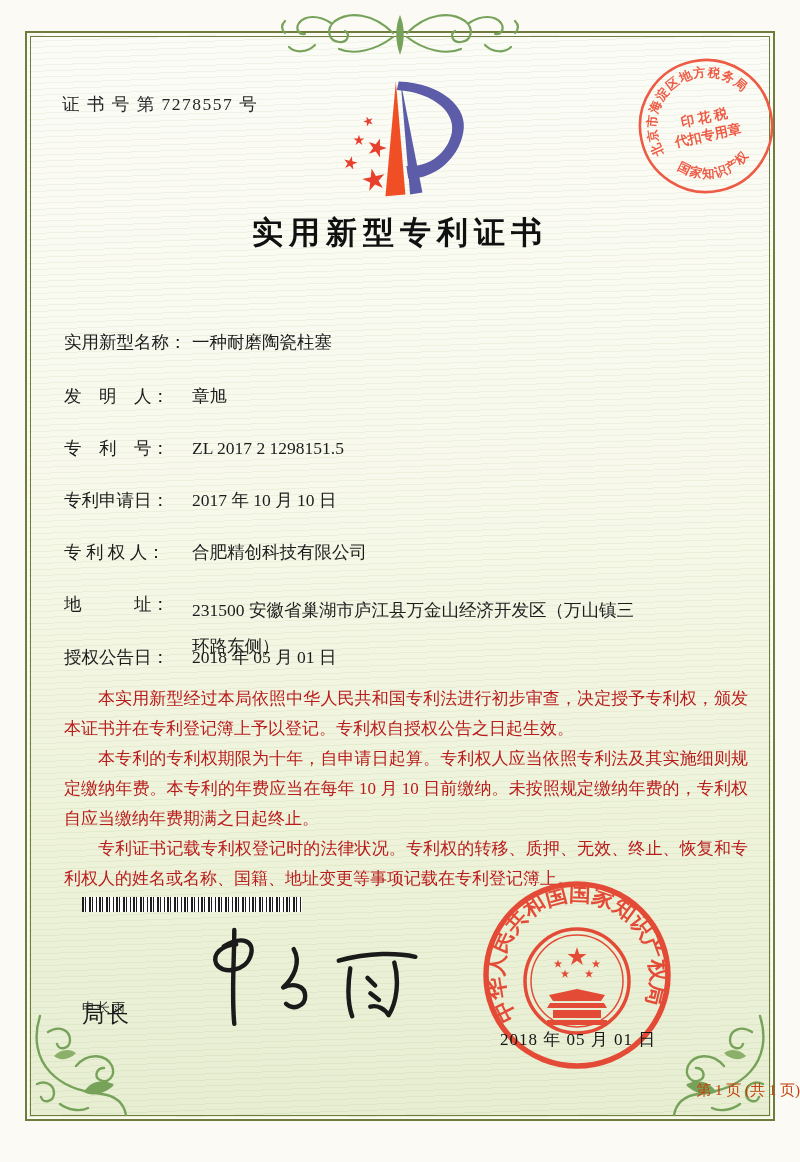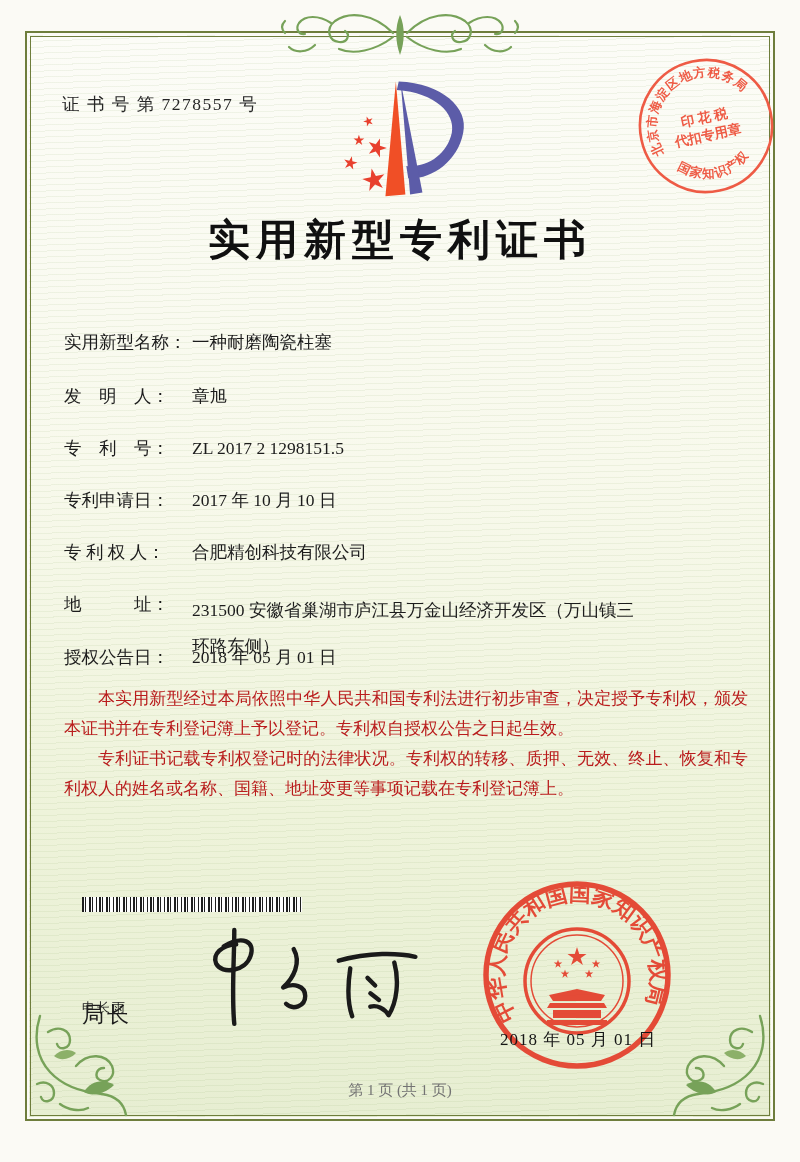--- a/index.html
+++ b/index.html
@@ -26,21 +26,21 @@
   .orn-top { left:50%; top:7px; transform:translateX(-50%); }
   .orn-bl { left:26px; top:1012px; }
   .orn-br { right:26px; top:1012px; transform:scaleX(-1); }
 
   .cert-no { position:absolute; left:62px; top:92px; font-size:17.5px; letter-spacing:1.5px; color:#262626; }
   .logo { position:absolute; left:336px; top:74px; }
   .tax-stamp { position:absolute; left:628px; top:48px; }
 
   .title {
     position:absolute; left:0; top:212px; width:100%;
-    text-align:center; font-size:42px; font-weight:700; letter-spacing:6px; color:#101010;
+    text-align:center; font-size:31px; font-weight:700; letter-spacing:6px; color:#101010;
   }
 
   .f-row { position:absolute; left:64px; font-size:17.5px; white-space:nowrap; }
   .f-label { display:inline-block; width:128px; }
   .f-value { }
   .f-value-wrap { display:inline-block; vertical-align:top; white-space:normal; width:446px; line-height:36px; }
   .f-pair2 { position:absolute; left:450px; top:0; }
   .f-pair2 .f-label { width:auto; margin-right:6px; }
 
   .body-text {
@@ -54,21 +54,21 @@
     background:repeating-linear-gradient(90deg,
       #1d1d1d 0 2px, #fdfdfd 2px 3px, #1d1d1d 3px 4px, #fdfdfd 4px 7px,
       #1d1d1d 7px 9px, #fdfdfd 9px 10px, #1d1d1d 10px 11px, #fdfdfd 11px 14px,
       #1d1d1d 14px 15px, #fdfdfd 15px 17px);
   }
   .director-label { position:absolute; left:82px; top:1000px; font-size:22px; letter-spacing:3px; }
   .director-name  { position:absolute; left:82px; top:999px; font-size:13px; letter-spacing:2px; }
   .signature { position:absolute; left:195px; top:918px; }
   .main-seal { position:absolute; left:477px; top:875px; }
   .seal-date { position:absolute; left:500px; top:1028px; font-size:17px; letter-spacing:1px; color:#151515; }
-  .footer { position:absolute; left:0; top:1081px; width:100%; text-align:center; font-size:15px; color:#737373; }
+  .footer { position:absolute; left:0; top:1081px; width:100%; text-align:right; font-size:15px; color:#c2410c; }
 </style>
 </head>
 <body>
 
 <div class="page">
 
   <div class="inner-bg"></div>
   <div class="border-frame"></div>
 
   <svg width="0" height="0" style="position:absolute">
@@ -166,20 +166,21 @@
   </div>
   <div class="f-row" style="top:592px">
     <span class="f-label" style="vertical-align:top">地　　　址：</span><span class="f-value f-value-wrap">231500 安徽省巢湖市庐江县万金山经济开发区（万山镇三环路东侧）</span>
   </div>
   <div class="f-row" style="top:645px; right:64px">
     <span class="f-label">授权公告日：</span><span class="f-value">2018 年 05 月 01 日</span>
   </div>
 
   <div class="body-text">
     <p>本实用新型经过本局依照中华人民共和国专利法进行初步审查，决定授予专利权，颁发本证书并在专利登记簿上予以登记。专利权自授权公告之日起生效。</p>
+    <p>本专利的专利权期限为十年，自申请日起算。专利权人应当依照专利法及其实施细则规定缴纳年费。本专利的年费应当在每年 10 月 10 日前缴纳。未按照规定缴纳年费的，专利权自应当缴纳年费期满之日起终止。</p>
     <p>专利证书记载专利权登记时的法律状况。专利权的转移、质押、无效、终止、恢复和专利权人的姓名或名称、国籍、地址变更等事项记载在专利登记簿上。</p>
   </div>
 
   <div class="barcode"></div>
 
   <div class="director-label">局长</div>
   <div class="director-name">申长雨</div>
 
   <svg class="signature" width="230" height="115" viewBox="0 0 240 115">
     <g fill="none" stroke="#1a1a1a" stroke-width="4.6" stroke-linecap="round" stroke-linejoin="round">

